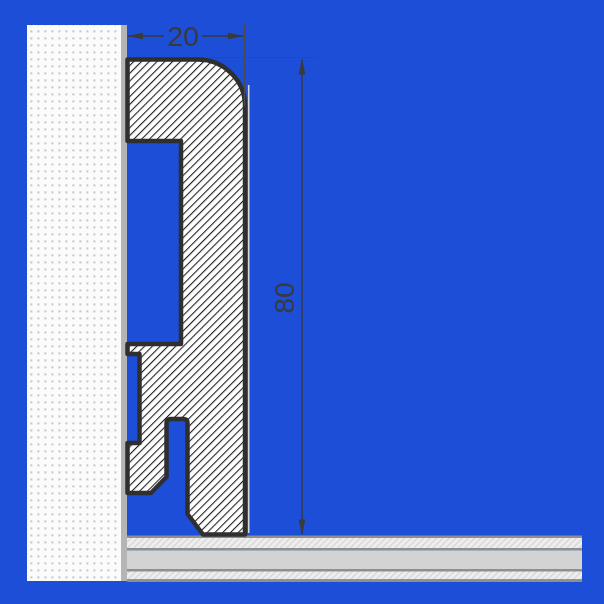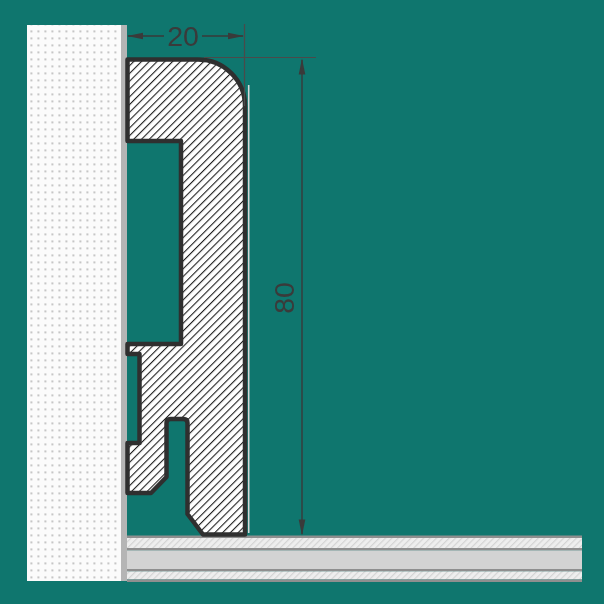--- a/index.html
+++ b/index.html
@@ -8,21 +8,21 @@
     background: #ffffff;
     width: 604px;
     height: 604px;
     overflow: hidden;
     font-family: "Liberation Sans", sans-serif;
   }
   .canvas {
     position: relative;
     width: 604px;
     height: 604px;
-    background: #0f766e;
+    background: #1d4ed8;
   }
   svg { display: block; }
   text {
     font-family: "Liberation Sans", "DejaVu Sans", sans-serif;
     font-weight: 400;
   }
 </style>
 </head>
 <body>
 

